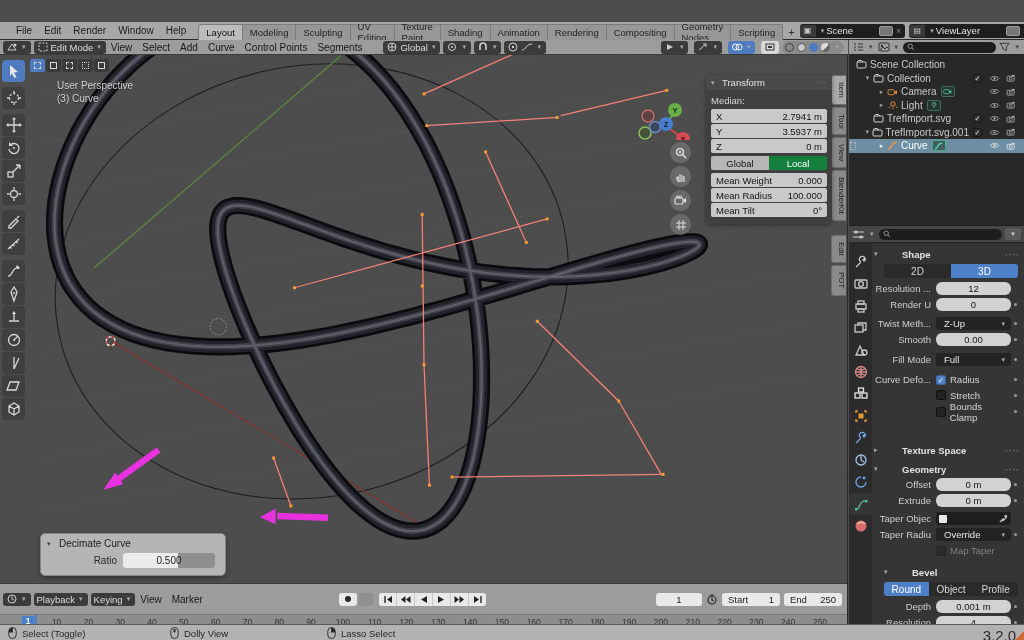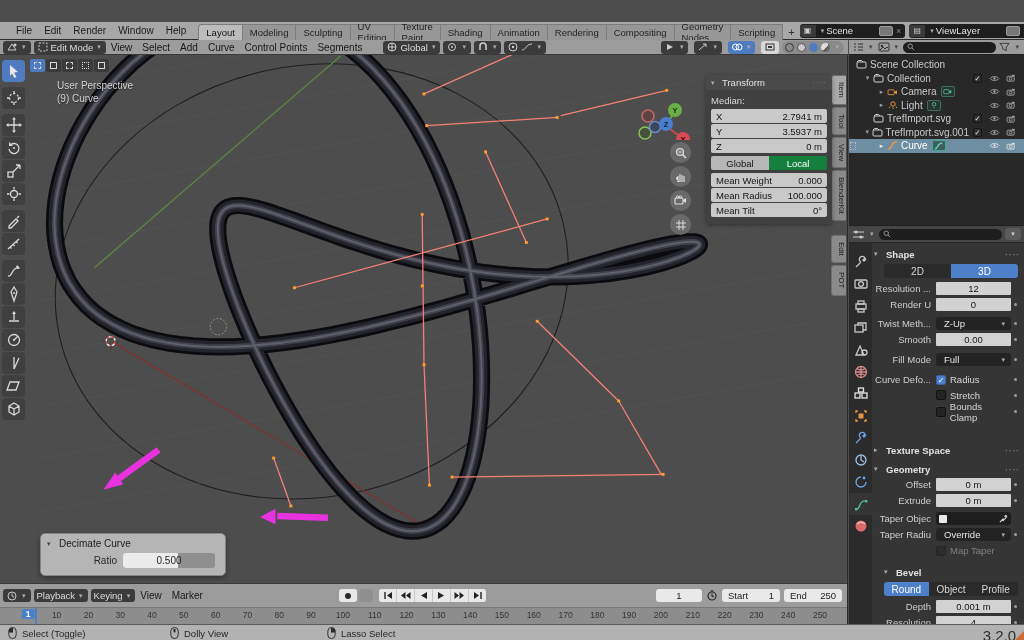--- a/index.html
+++ b/index.html
@@ -90,41 +90,41 @@
   .editdot{position:absolute;left:1px;width:6px;height:8px;border:1px dotted #bbb;border-radius:1px}
   
   .props{position:absolute;left:849px;top:225px;width:175px;height:399px;background:#353535;overflow:hidden;border-top:1px solid #1f1f1f}
   .pheader{height:17px;background:#464646;display:flex;align-items:center;gap:3px;padding:0 3px;border-bottom:1px solid #262626}
   .pmenu{width:16px;height:12px;background:#5a5a5a;border-radius:3px;color:#ccc;font-size:7px;display:flex;align-items:center;justify-content:center}
   .pwrap{display:flex;height:382px}
   .tabcol{width:23px;background:#2b2b2b;display:flex;flex-direction:column;align-items:center;padding-top:8px}
   .ptab{width:23px;height:22px;display:flex;align-items:center;justify-content:center;border-radius:3px 0 0 3px}
   .ptab.active{background:#353535}
   .pcontent{flex:1;padding:3px 4px 0 2px;color:#cfcfcf}
-  .sechead{display:flex;align-items:center;gap:4px;color:#e2e2e2;height:16px;font-weight:bold;font-size:9.5px}
+  .sechead{display:flex;align-items:center;gap:20px;color:#e2e2e2;height:16px;font-weight:bold;font-size:9.5px}
   .secarrow{color:#aaa;font-size:7px;width:8px}
   .prow{display:flex;align-items:center;height:15px;margin-bottom:1px}
   .plabel{width:62px;text-align:right;padding-right:5px;color:#cdcdcd;white-space:nowrap;overflow:hidden;font-size:9.5px}
-  .lfield{flex:1;height:13px;background:#d2d2d2;border-radius:1px;color:#141414;display:flex;align-items:center;justify-content:center;font-size:9.5px}
+  .lfield{flex:1;height:13px;background:#d2d2d2;border-radius:6px;color:#141414;display:flex;align-items:center;justify-content:center;font-size:9.5px}
   .ddown{flex:1;height:13px;background:#232323;border-radius:3px;color:#e6e6e6;display:flex;align-items:center;padding:0 4px;font-size:9.5px}
   .ddown .dv{flex:1;text-align:left;padding-left:4px}
   .adot{width:9px;display:flex;justify-content:center}
   .adot i{width:3px;height:3px;border-radius:50%;background:#9a9a9a}
   .seg2{display:flex;height:14px;border-radius:3px;overflow:hidden;margin:2px 2px 3px 10px}
   .seg2 div{flex:1;display:flex;align-items:center;justify-content:center;background:#2a2a2a;color:#d5d5d5}
   .seg2 div.on{background:#4d80c9;color:#fff}
   .chk{width:10px;height:10px;background:#232323;border:1px solid #111;border-radius:2px;color:#fff;font-size:8px;line-height:9px;text-align:center;margin-right:4px}
   .chk.on{background:#4d80c9;border-color:#3a64a0}
   .chklbl{color:#d6d6d6;font-size:9.5px}
   .objfield{flex:1;height:13px;background:#1e1e1e;border-radius:3px;display:flex;align-items:center;padding:0 3px;gap:3px}
   .objfield .sq{width:8px;height:8px;background:#e8e8e8;border-radius:1px}
   .dim{opacity:.45}
   
   .timeline{position:absolute;left:0;top:583px;width:848px;height:41px;border-right:1px solid #2a2a2a}
-  .tlheader{height:25px;background:#9c9c9c;display:flex;align-items:center;border-top:1px solid #3a3a3a;border-bottom:1px solid #777}
+  .tlheader{height:32px;background:#9c9c9c;display:flex;align-items:center;border-top:1px solid #3a3a3a;border-bottom:1px solid #777}
   .whitepill{display:flex;align-items:center;justify-content:center;background:#e9e9e9;color:#1c1c1c;height:13px;border-radius:3px;padding:0 6px;font-size:9.5px}
   .transport{display:flex;gap:1px;background:#c9c9c9;border-radius:3px;overflow:hidden;margin-left:6px}
   .tbt{width:17px;height:13px;background:#e9e9e9;display:flex;align-items:center;justify-content:center}
   .ruler{position:relative;height:24px;background:#8d8d8d;overflow:hidden}
   .rnum{position:absolute;top:2px;font-size:8.5px;color:#333;transform:translateX(-50%)}
   .rnum.cur{background:#4a80c8;color:#fff;border-radius:2px;padding:0 4px;font-weight:bold;top:1px}
   .rtick{position:absolute;bottom:0;width:1px;height:4px;background:#767676}
   .phead-line{position:absolute;top:0;bottom:0;width:1.5px;background:#4a80c8}
   
   .statusbar{position:absolute;left:0;top:624px;width:1024px;height:16px;background:#b2b2b2;border-top:1px solid #5a5a5a}
@@ -445,21 +445,21 @@
       <div class="smbtn">
           <span class="smbox" style="border-style:dotted"></span>
         </div>
       <div class="smbtn">
           <span class="smbox" style="border-style:double"></span>
         </div>
     </div>
 
     <div class="ovtext">
       <div>User Perspective</div>
-      <div>(9) Curve</div>
+      <div>(3) Curve</div>
     </div>
 
     <svg class="gizmo" width="70" height="60">
       <line x1="38" y1="45" x2="22" y2="62" stroke="#5e9a3e" stroke-width="1.5" opacity="0"></line>
       <line x1="38" y1="44" x2="47" y2="32" stroke="#6aaf46" stroke-width="2"></line>
       <line x1="38" y1="46" x2="54" y2="58" stroke="#cf4a4a" stroke-width="2"></line>
       <circle cx="20" cy="36" r="6" fill="#5d4242" stroke="#c46a6a" stroke-width="1.5"></circle>
       <circle cx="16" cy="64" r="6" fill="#44523c" stroke="#86b356" stroke-width="1.5" opacity="0"></circle>
       <circle cx="17" cy="53" r="6" fill="#445239" stroke="#8bc05a" stroke-width="1.5"></circle>
       <circle cx="27" cy="47" r="5.5" fill="#3c465c" stroke="#6a8cc4" stroke-width="1.5"></circle>

